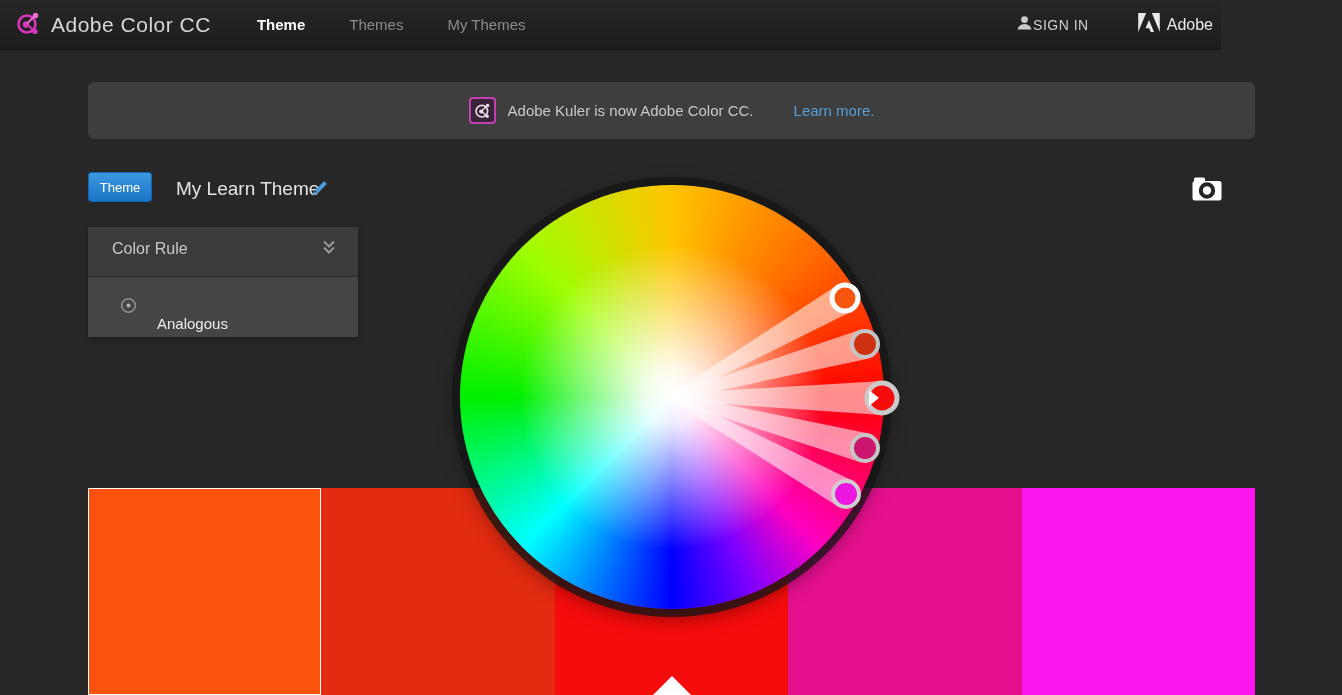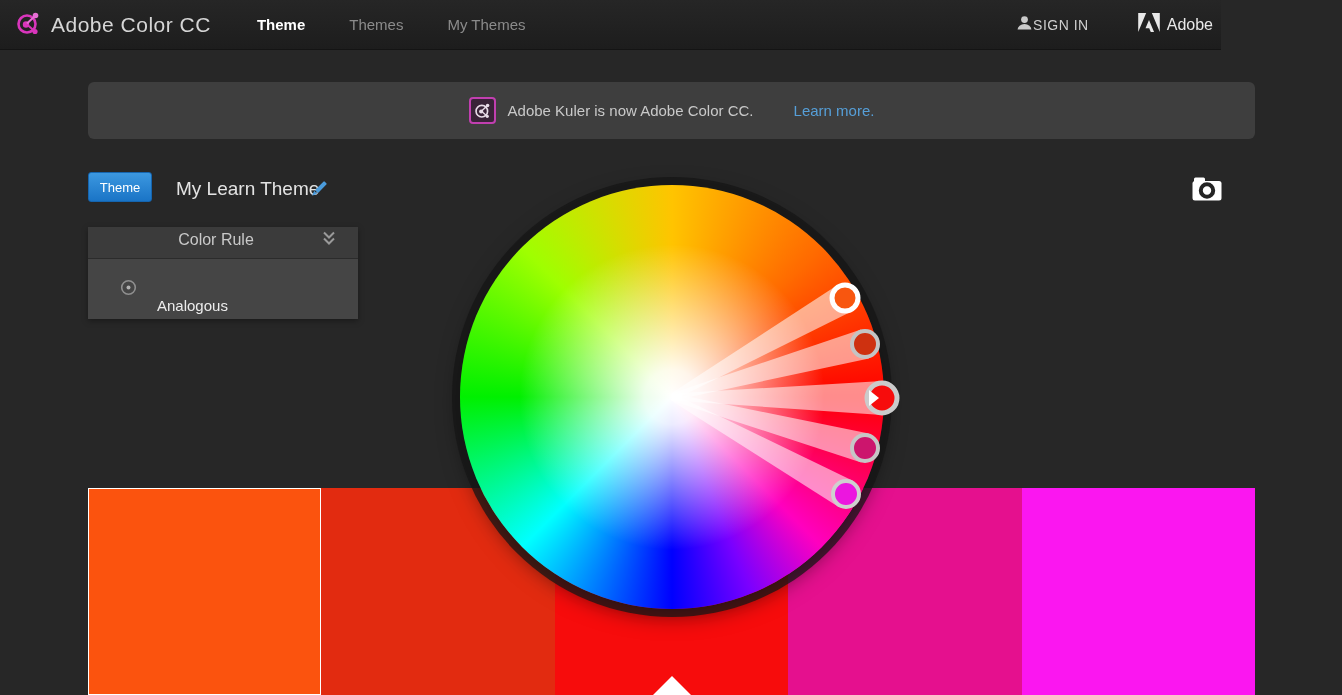--- a/index.html
+++ b/index.html
@@ -36,22 +36,22 @@
               background:linear-gradient(#3c98e0,#1a74c6); border:1px solid #1565af;
               border-radius:3px; color:#ffffff; font-size:13px; display:flex;
               align-items:center; justify-content:center; cursor:pointer; }
   .theme-title { position:absolute; left:176px; top:178px; font-size:19px; color:#e3e3e3; }
   .edit-pencil { position:absolute; left:308px; top:179px; cursor:pointer; }
   .camera-btn { position:absolute; left:1192px; top:177px; width:30px; height:24px; cursor:pointer; }
 
   
   .rule-panel { position:absolute; left:88px; top:227px; width:270px;
                 box-shadow:0 2px 6px rgba(0,0,0,0.35); }
-  .rule-header { height:32px; background:#3b3b3b; display:flex; align-items:center;
-                 padding:0 20px 6px 24px; border-bottom:1px solid #2b2b2b; cursor:pointer;text-align:center; }
+  .rule-header { height:50px; background:#3b3b3b; display:flex; align-items:center;
+                 padding:0 20px 6px 24px; border-bottom:1px solid #2b2b2b; cursor:pointer; }
   .rule-header-label { font-size:16px; color:#c9c9c9; flex:1; }
   .rule-item { height:60px; background:#454545; display:flex; align-items:center;
                padding-left:32px; gap:20px; cursor:pointer; }
   .rule-item-label { font-size:15px; color:#ececec;margin-top:33px; }
 
   
   .swatch-row { position:absolute; left:88px; top:488px; width:1167px; height:207px;
                 display:flex; z-index:1; }
   .swatch { flex:1; position:relative; cursor:pointer; }
   .swatch.selected { box-shadow:inset 0 0 0 1px #ffffff; }

